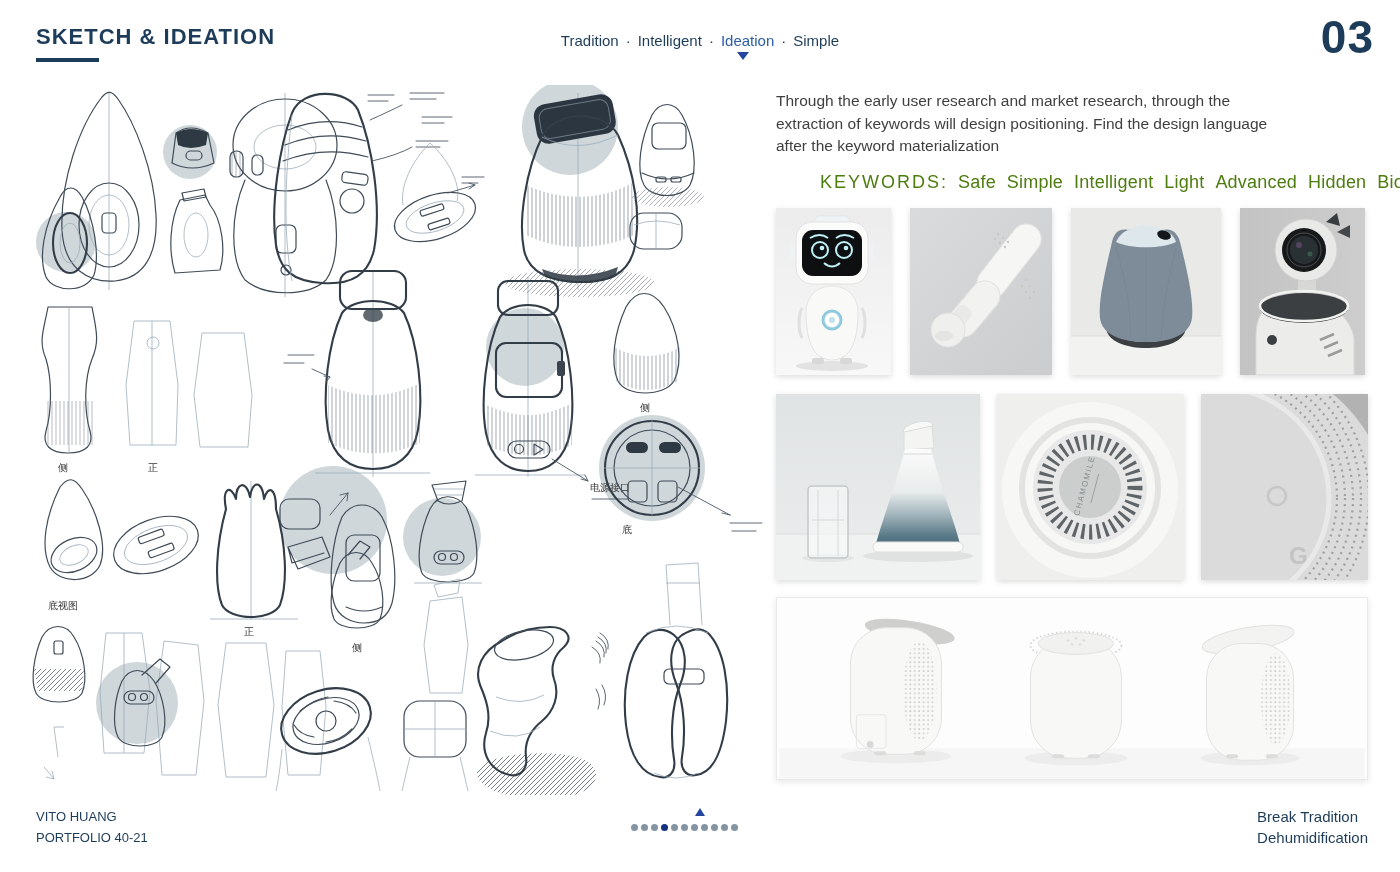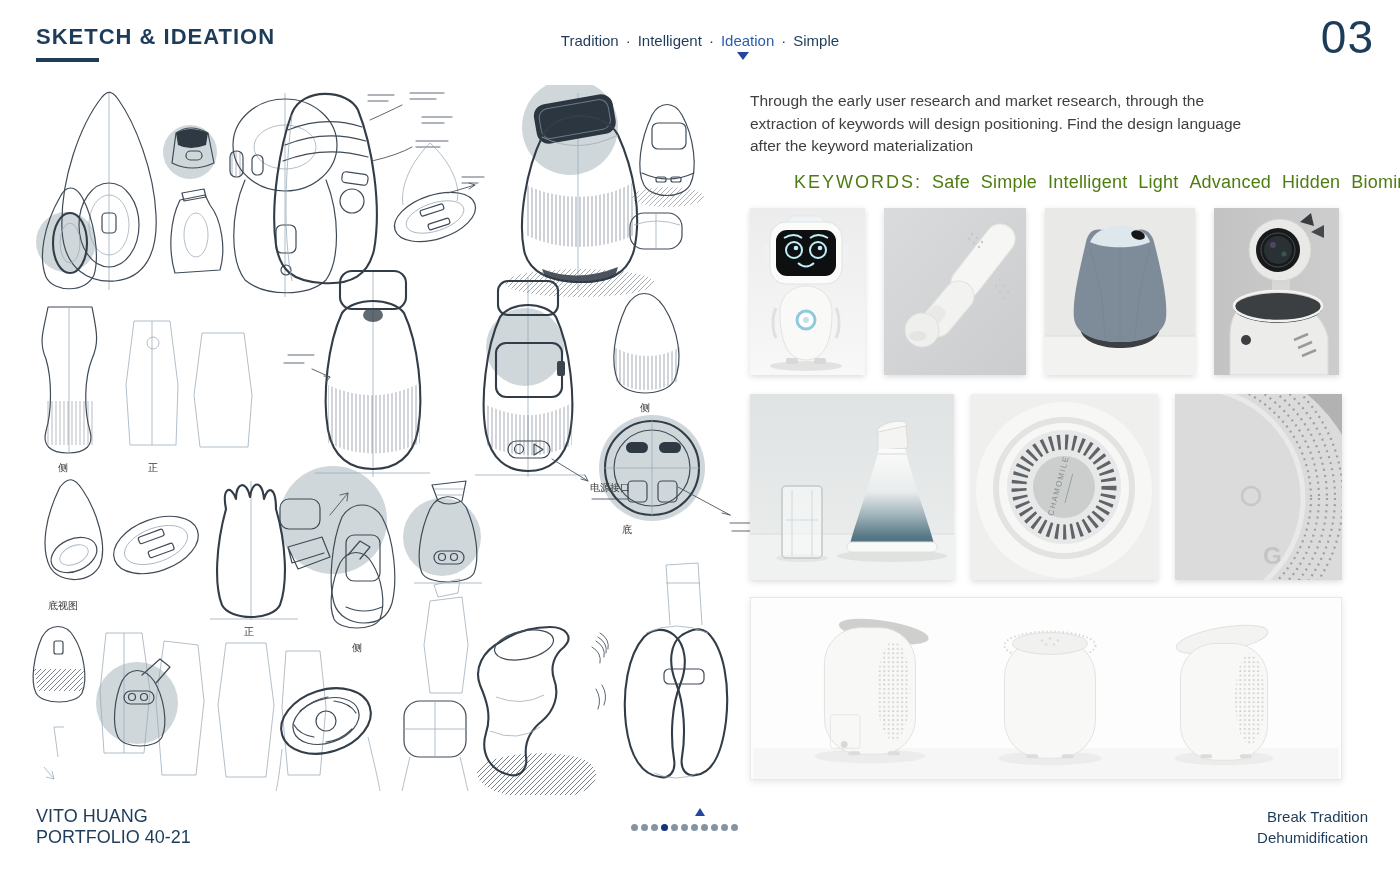--- a/index.html
+++ b/index.html
@@ -9,47 +9,47 @@
   .title-block{position:absolute;left:36px;top:24px;}
   .title{font-size:22px;font-weight:bold;letter-spacing:1px;color:var(--navy,#1d3c59);}
   .title-underline{width:63px;height:4px;background:var(--navy,#1d3c59);margin-top:8px;}
   .crumbs{position:absolute;left:0;right:0;top:32px;text-align:center;font-size:15px;color:var(--navy,#24405c);}
   .crumb{color:var(--navy,#24405c);}
   .crumb.active{color:var(--accent_blue,#2b5da8);margin-top:12px;}
   .crumb-sep{margin:0 7px;color:var(--navy,#24405c);}
   .crumb-tri{position:absolute;left:737px;top:52px;width:0;height:0;
              border-left:6px solid transparent;border-right:6px solid transparent;
              border-top:8px solid var(--triangle_blue,#23479e);}
-  .pageno{position:absolute;right:26px;top:10px;font-size:46px;font-weight:400;
+  .pageno{position:absolute;right:26px;top:10px;font-size:46px;font-weight:700;
           letter-spacing:1px;color:var(--navy,#1a3b5c);}
   
   .sketch{position:absolute;left:30px;top:85px;width:740px;height:710px;}
   .o{fill:none;stroke:#3f4b57;stroke-width:1.2;stroke-linecap:round;stroke-linejoin:round;}
   .o2{fill:none;stroke:#323d48;stroke-width:2.1;stroke-linecap:round;stroke-linejoin:round;}
   .ol{fill:none;stroke:#9aabb8;stroke-width:0.9;opacity:.85;}
   .ann{fill:none;stroke:#4a5762;stroke-width:0.9;stroke-linecap:round;}
   .zh{font-size:10px;fill:#333;font-family:"Liberation Sans",sans-serif;}
   .blob{fill:var(--blob,#c4ced2);opacity:.82;}
   
-  .right-col{position:absolute;left:750px;top:90px;width:592px;height:700px;}
+  .right-col{position:absolute;left:776px;top:90px;width:592px;height:700px;}
   .para{width:502px;font-size:15.5px;line-height:22.5px;color:#3f3f3f;}
   .kwline{position:absolute;left:0;top:82px;font-size:18px;color:#4d7c0f;white-space:nowrap;margin-left:44px;}
   .kwlabel{letter-spacing:2px;margin-right:10px;}
   .kw{margin-right:11px;letter-spacing:.2px;}
   .row1,.row2{position:absolute;left:0;display:grid;}
   .row1{top:118px;grid-template-columns:115px 142px 150px 125px;gap:19px;height:167px;}
   .row2{top:304px;grid-template-columns:204px 187px 167px;gap:17px;height:186px;}
   .tile{position:relative;overflow:hidden;box-shadow:0 2px 6px rgba(0,0,0,.14);}
   .tile svg{display:block;width:100%;height:100%;}
   .row3{position:absolute;left:0;top:507px;width:592px;height:183px;background:#fdfdfd;
         border:1px solid #e9e9e9;box-shadow:0 2px 7px rgba(0,0,0,.10);box-sizing:border-box;}
   .row3 svg{display:block;width:100%;height:100%;}
   
-  .footerL{position:absolute;left:36px;top:806px;font-size:18px;line-height:21px;color:var(--navy,#1d3c59);}
-  .footerR{position:absolute;right:32px;top:806px;font-size:15px;line-height:21px;color:var(--navy,#1d3c59);text-align:right;}
+  .footerL{position:absolute;left:36px;top:806px;font-size:13px;line-height:21px;color:var(--navy,#1d3c59);}
+  .footerR{position:absolute;right:32px;top:806px;font-size:15px;line-height:21px;color:var(--navy,#1d3c59);text-align:left;}
   .pager{position:absolute;left:631px;top:808px;width:116px;height:30px;}
   .pager-tri{position:absolute;left:64px;top:0;width:0;height:0;
              border-left:5px solid transparent;border-right:5px solid transparent;
              border-bottom:8px solid var(--triangle_blue,#23479e);}
   .dots{position:absolute;left:0;top:16px;display:flex;gap:3px;}
   .dot{width:7px;height:7px;border-radius:50%;background:var(--dot_inactive,#8494a3);}
   .dot.act{background:var(--dot_active,#16317d);}
 </style>
 </head>
 <body>

